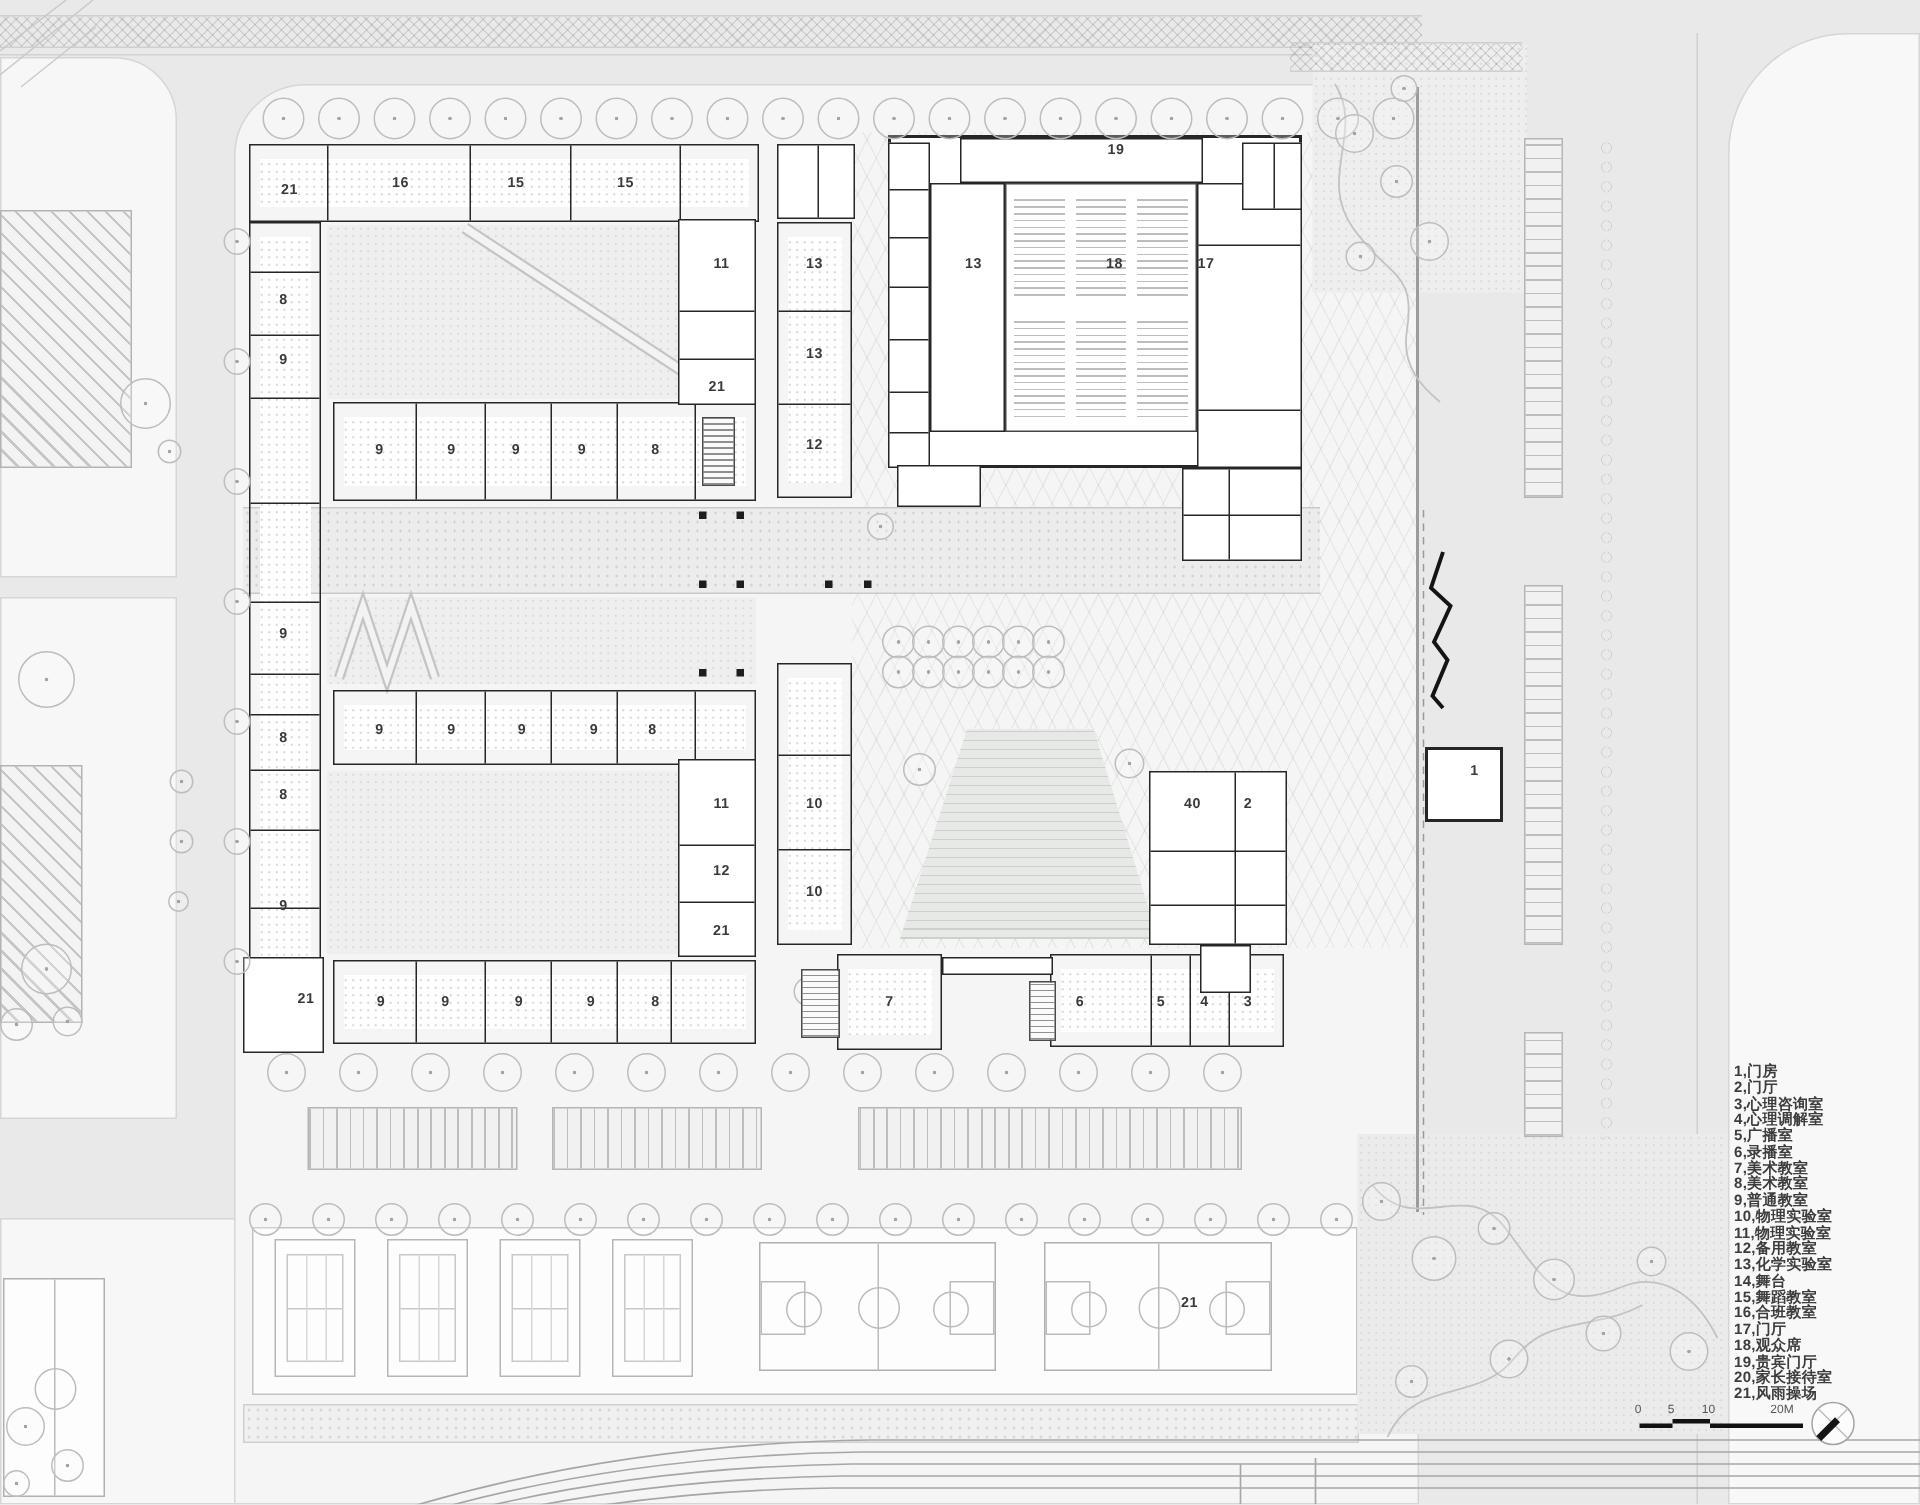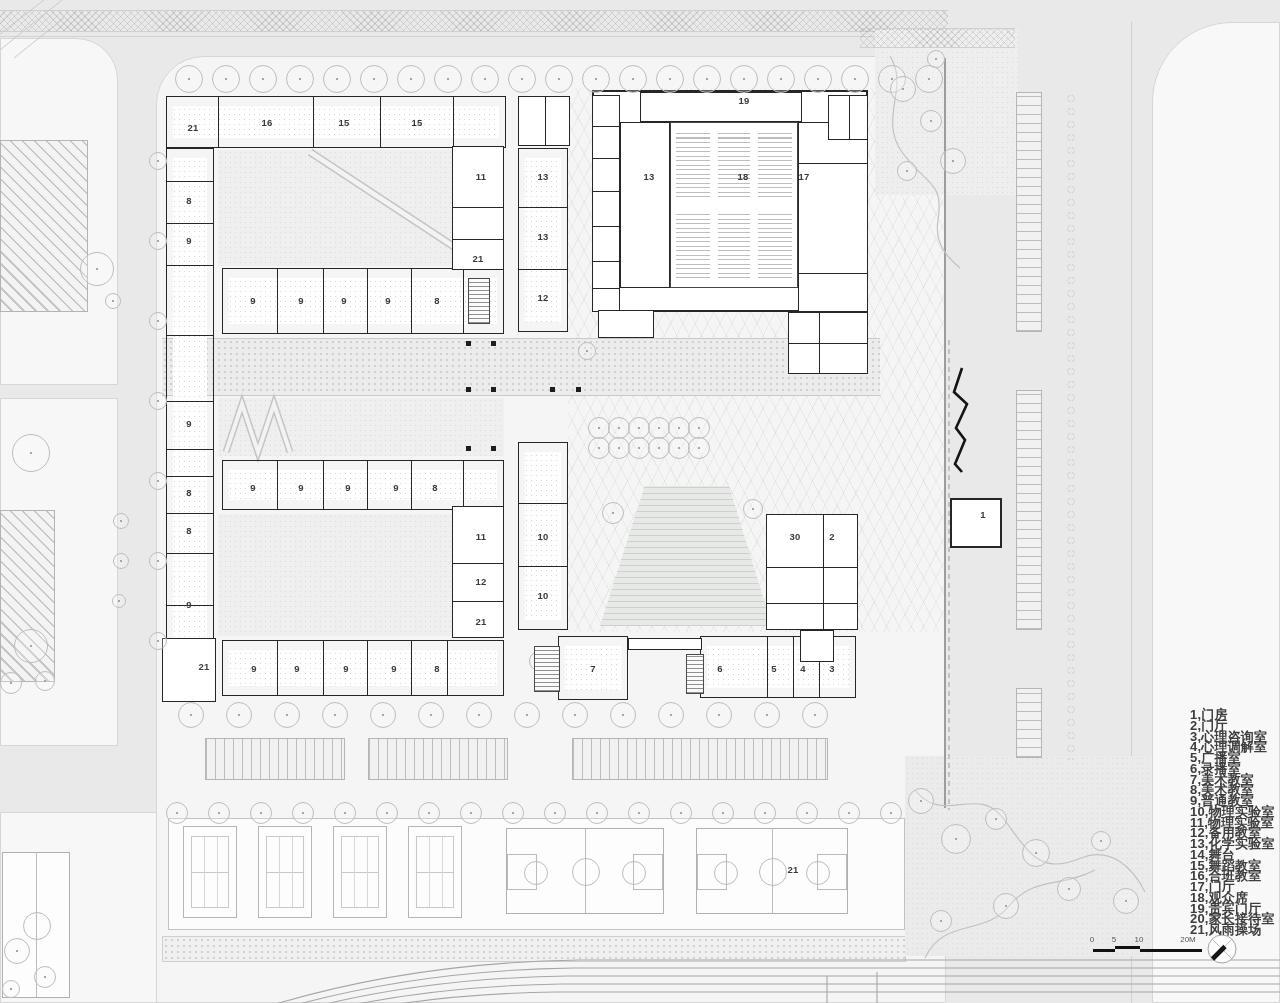--- a/index.html
+++ b/index.html
@@ -46,22 +46,22 @@
   .vcourt .in:before{content:"";position:absolute;left:0;right:0;top:50%;border-top:1px solid #c8c8c8;}
   .vcourt .in:after{content:"";position:absolute;top:0;bottom:0;left:32%;width:36%;
      border-left:1px solid #d8d8d8;border-right:1px solid #d8d8d8;}
   .bkt{position:absolute;border:1px solid #b0b0b0;background:#fdfdfd;z-index:3;}
   .bkt:before{content:"";position:absolute;top:50%;left:50%;width:26px;height:26px;margin:-13px 0 0 -13px;
      border:1px solid #bbb;border-radius:50%;}
   .bkt:after{content:"";position:absolute;top:0;bottom:0;left:50%;border-left:1px solid #bbb;}
   .bkey{position:absolute;top:50%;width:28px;height:34px;margin-top:-17px;border:1px solid #bbb;}
   .bkey .hoop{position:absolute;top:50%;width:22px;height:22px;margin-top:-11px;
      border:1px solid #bbb;border-radius:50%;}
-  .legend{position:absolute;left:1156px;top:710px;z-index:9;font-size:13px;font-weight:600;
-     color:#3d3d3d;line-height:10.75px;letter-spacing:.2px;margin-left:34px;}
+  .legend{position:absolute;left:1156px;top:710px;z-index:9;font-size:10px;font-weight:600;
+     color:#3d3d3d;line-height:10.75px;letter-spacing:.2px;}
   .scalelbl{position:absolute;font-size:8px;color:#555;transform:translateX(-50%);}
   .scaleseg{position:absolute;height:3px;background:#111;}
 </style>
 </head>
 <body>
 
 <div id="canvas">
 
   <div class="abs hatchx" style="left:0;top:10px;width:948px;height:22px;"></div>
   <div class="abs" style="left:0;top:36px;width:948px;height:1px;background:#d2d2d2;"></div>
@@ -308,21 +308,21 @@
     <div class="lbl" style="left: 348px; top: 487px;">9</div>
     <div class="lbl" style="left: 396px; top: 487px;">9</div>
     <div class="lbl" style="left: 435px; top: 487px;">8</div>
     <div class="lbl" style="left: 189px; top: 492px;">8</div>
     <div class="lbl" style="left: 189px; top: 530px;">8</div>
     <div class="lbl" style="left: 481px; top: 536px;">11</div>
     <div class="lbl" style="left: 481px; top: 581px;">12</div>
     <div class="lbl" style="left: 481px; top: 621px;">21</div>
     <div class="lbl" style="left: 543px; top: 536px;">10</div>
     <div class="lbl" style="left: 543px; top: 595px;">10</div>
-    <div class="lbl" style="left: 795px; top: 536px;">30</div>
+    <div class="lbl" style="left: 795px; top: 536px;">40</div>
     <div class="lbl" style="left: 832px; top: 536px;">2</div>
     <div class="lbl" style="left: 983px; top: 514px;">1</div>
     <div class="lbl" style="left: 189px; top: 604px;">9</div>
     <div class="lbl" style="left: 204px; top: 666px;">21</div>
     <div class="lbl" style="left: 254px; top: 668px;">9</div>
     <div class="lbl" style="left: 297px; top: 668px;">9</div>
     <div class="lbl" style="left: 346px; top: 668px;">9</div>
     <div class="lbl" style="left: 394px; top: 668px;">9</div>
     <div class="lbl" style="left: 437px; top: 668px;">8</div>
     <div class="lbl" style="left: 593px; top: 668px;">7</div>

